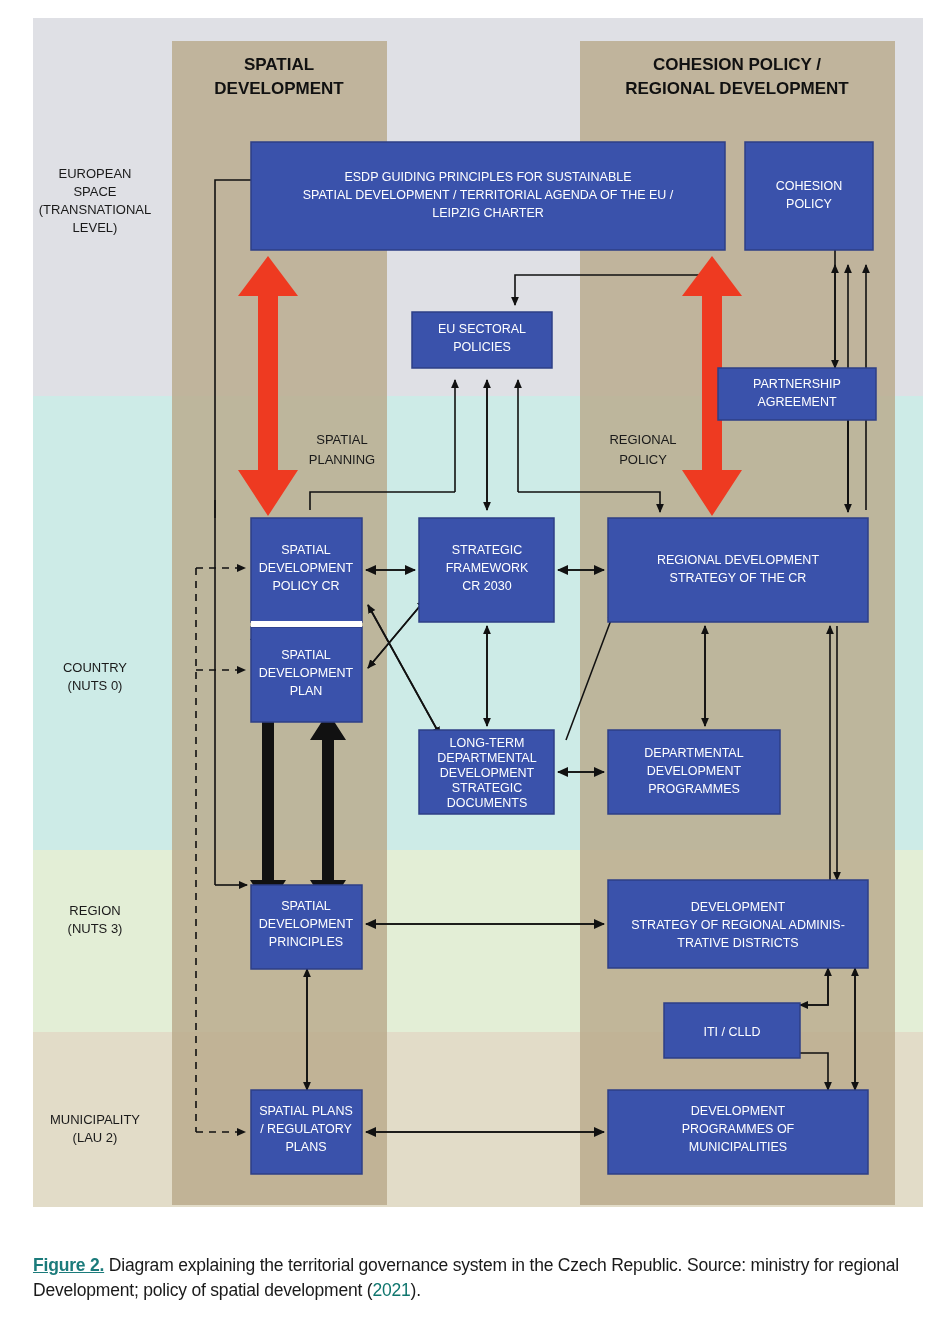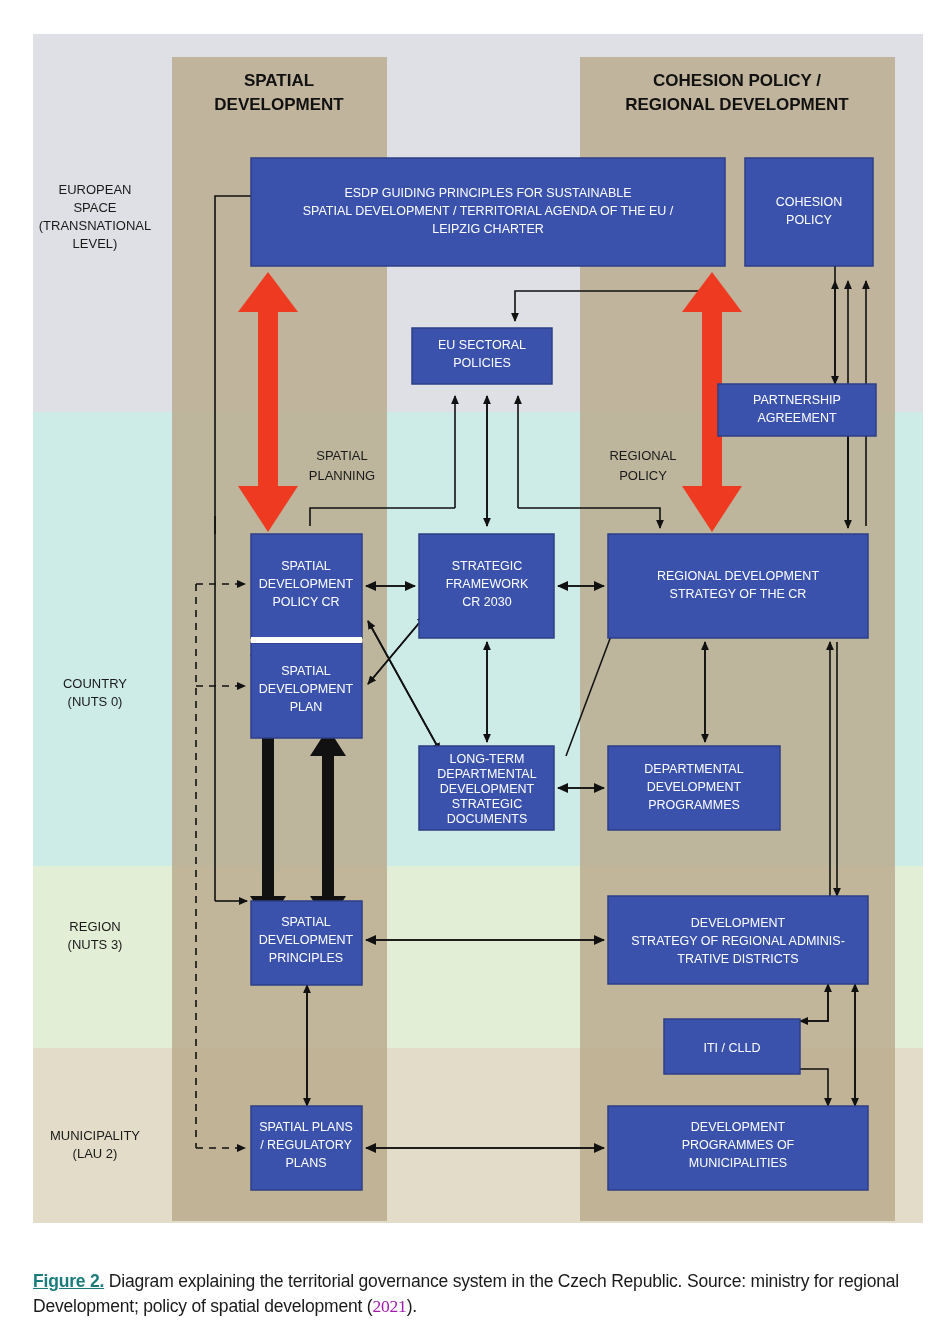--- a/index.html
+++ b/index.html
@@ -2,33 +2,33 @@
 <html><head>
 <meta charset="utf-8">
 <style>
   html,body{margin:0;padding:0;}
   body{
     width:946px;height:1330px;
     background:#ffffff;
     font-family:"Liberation Sans","DejaVu Sans",sans-serif;
     overflow:hidden;
   }
-  #figure-wrap{position:relative;width:946px;height:1281px;margin-top:16px;}
+  #figure-wrap{position:relative;width:946px;height:1281px;}
   #diagram-svg{position:absolute;left:0;top:0;}
   #caption{
     position:absolute;
     left:33px; top:1253px; width:890px;
     font-family:"Liberation Sans","DejaVu Sans",sans-serif;
     font-size:17.5px;
     line-height:1.45;
     color:#1a1a1a;
     letter-spacing:-0.2px;
   }
   #caption .figlabel{color:#1b7b7b;font-weight:bold;text-decoration:underline;}
-  #caption .yearref{color:#a21caf;font-family:Liberation Serif, serif;}
+  #caption .yearref{color:#0f766e;}
   .box-text{
     font-family:"Liberation Sans","DejaVu Sans",sans-serif;
     fill:#ffffff;
     font-size:12.5px;
     text-anchor:middle;
   }
   .band-text{
     font-family:"Liberation Sans","DejaVu Sans",sans-serif;
     fill:#1a1a1a;
     font-size:13px;

